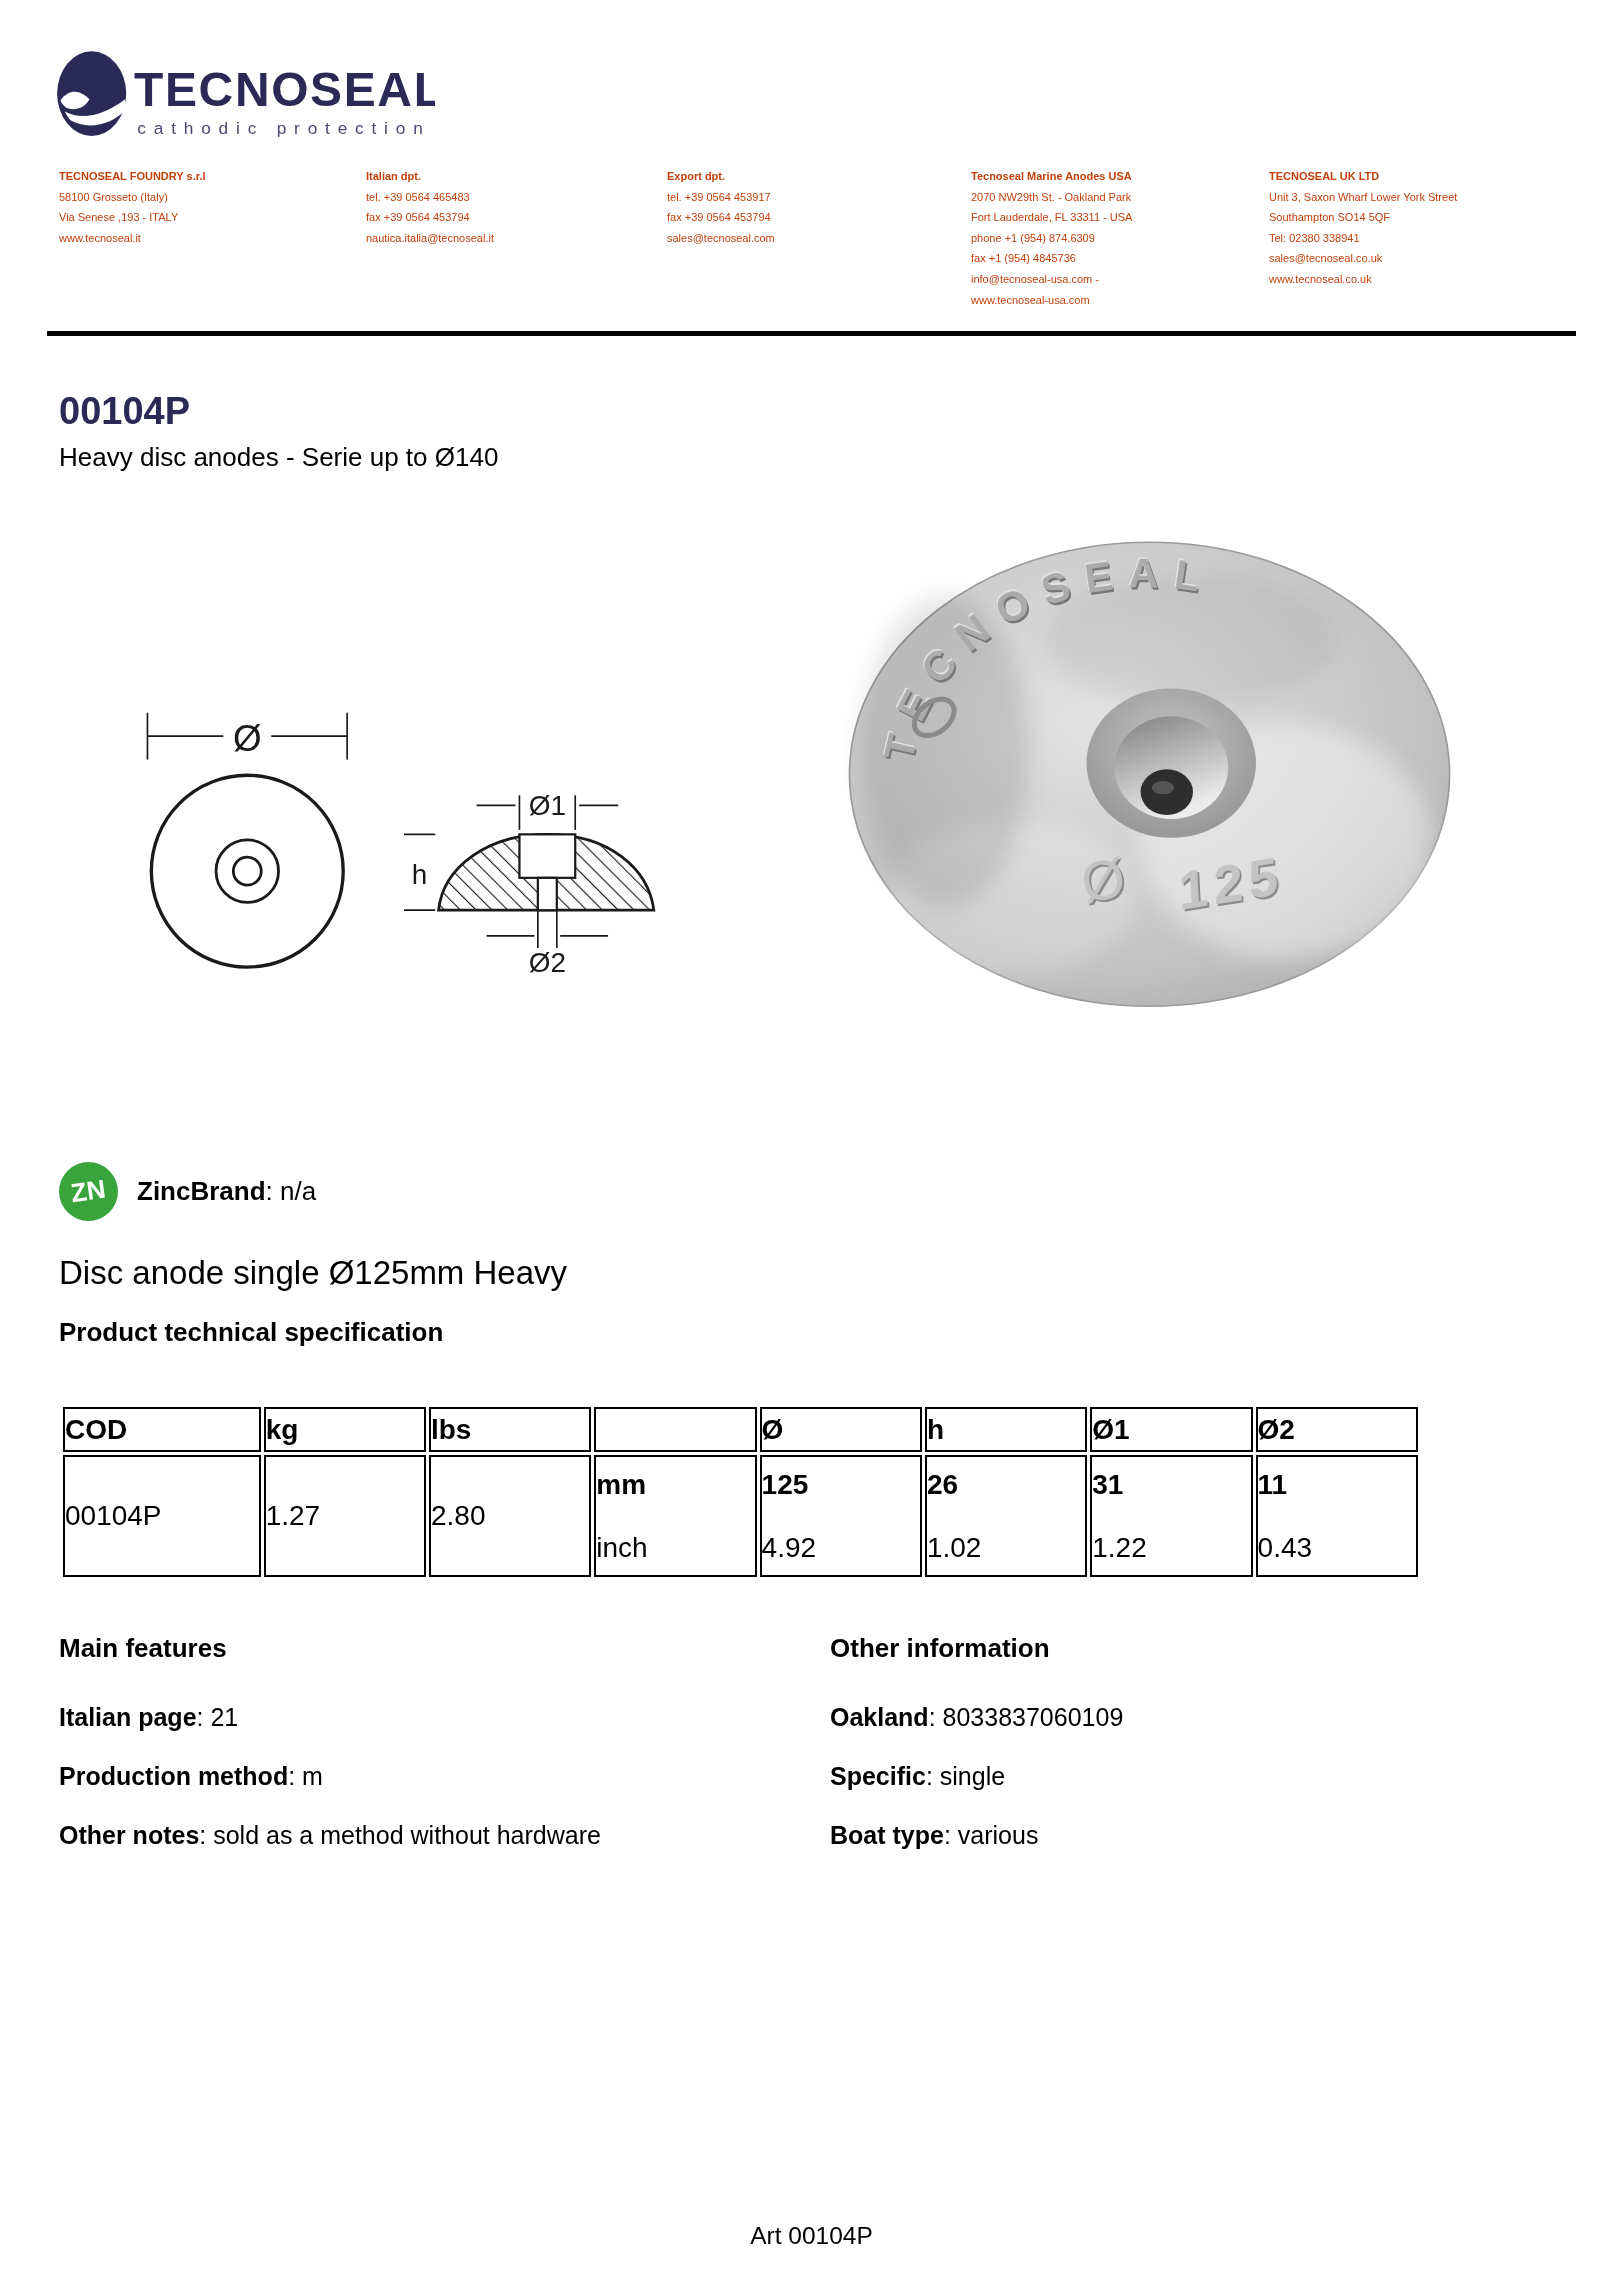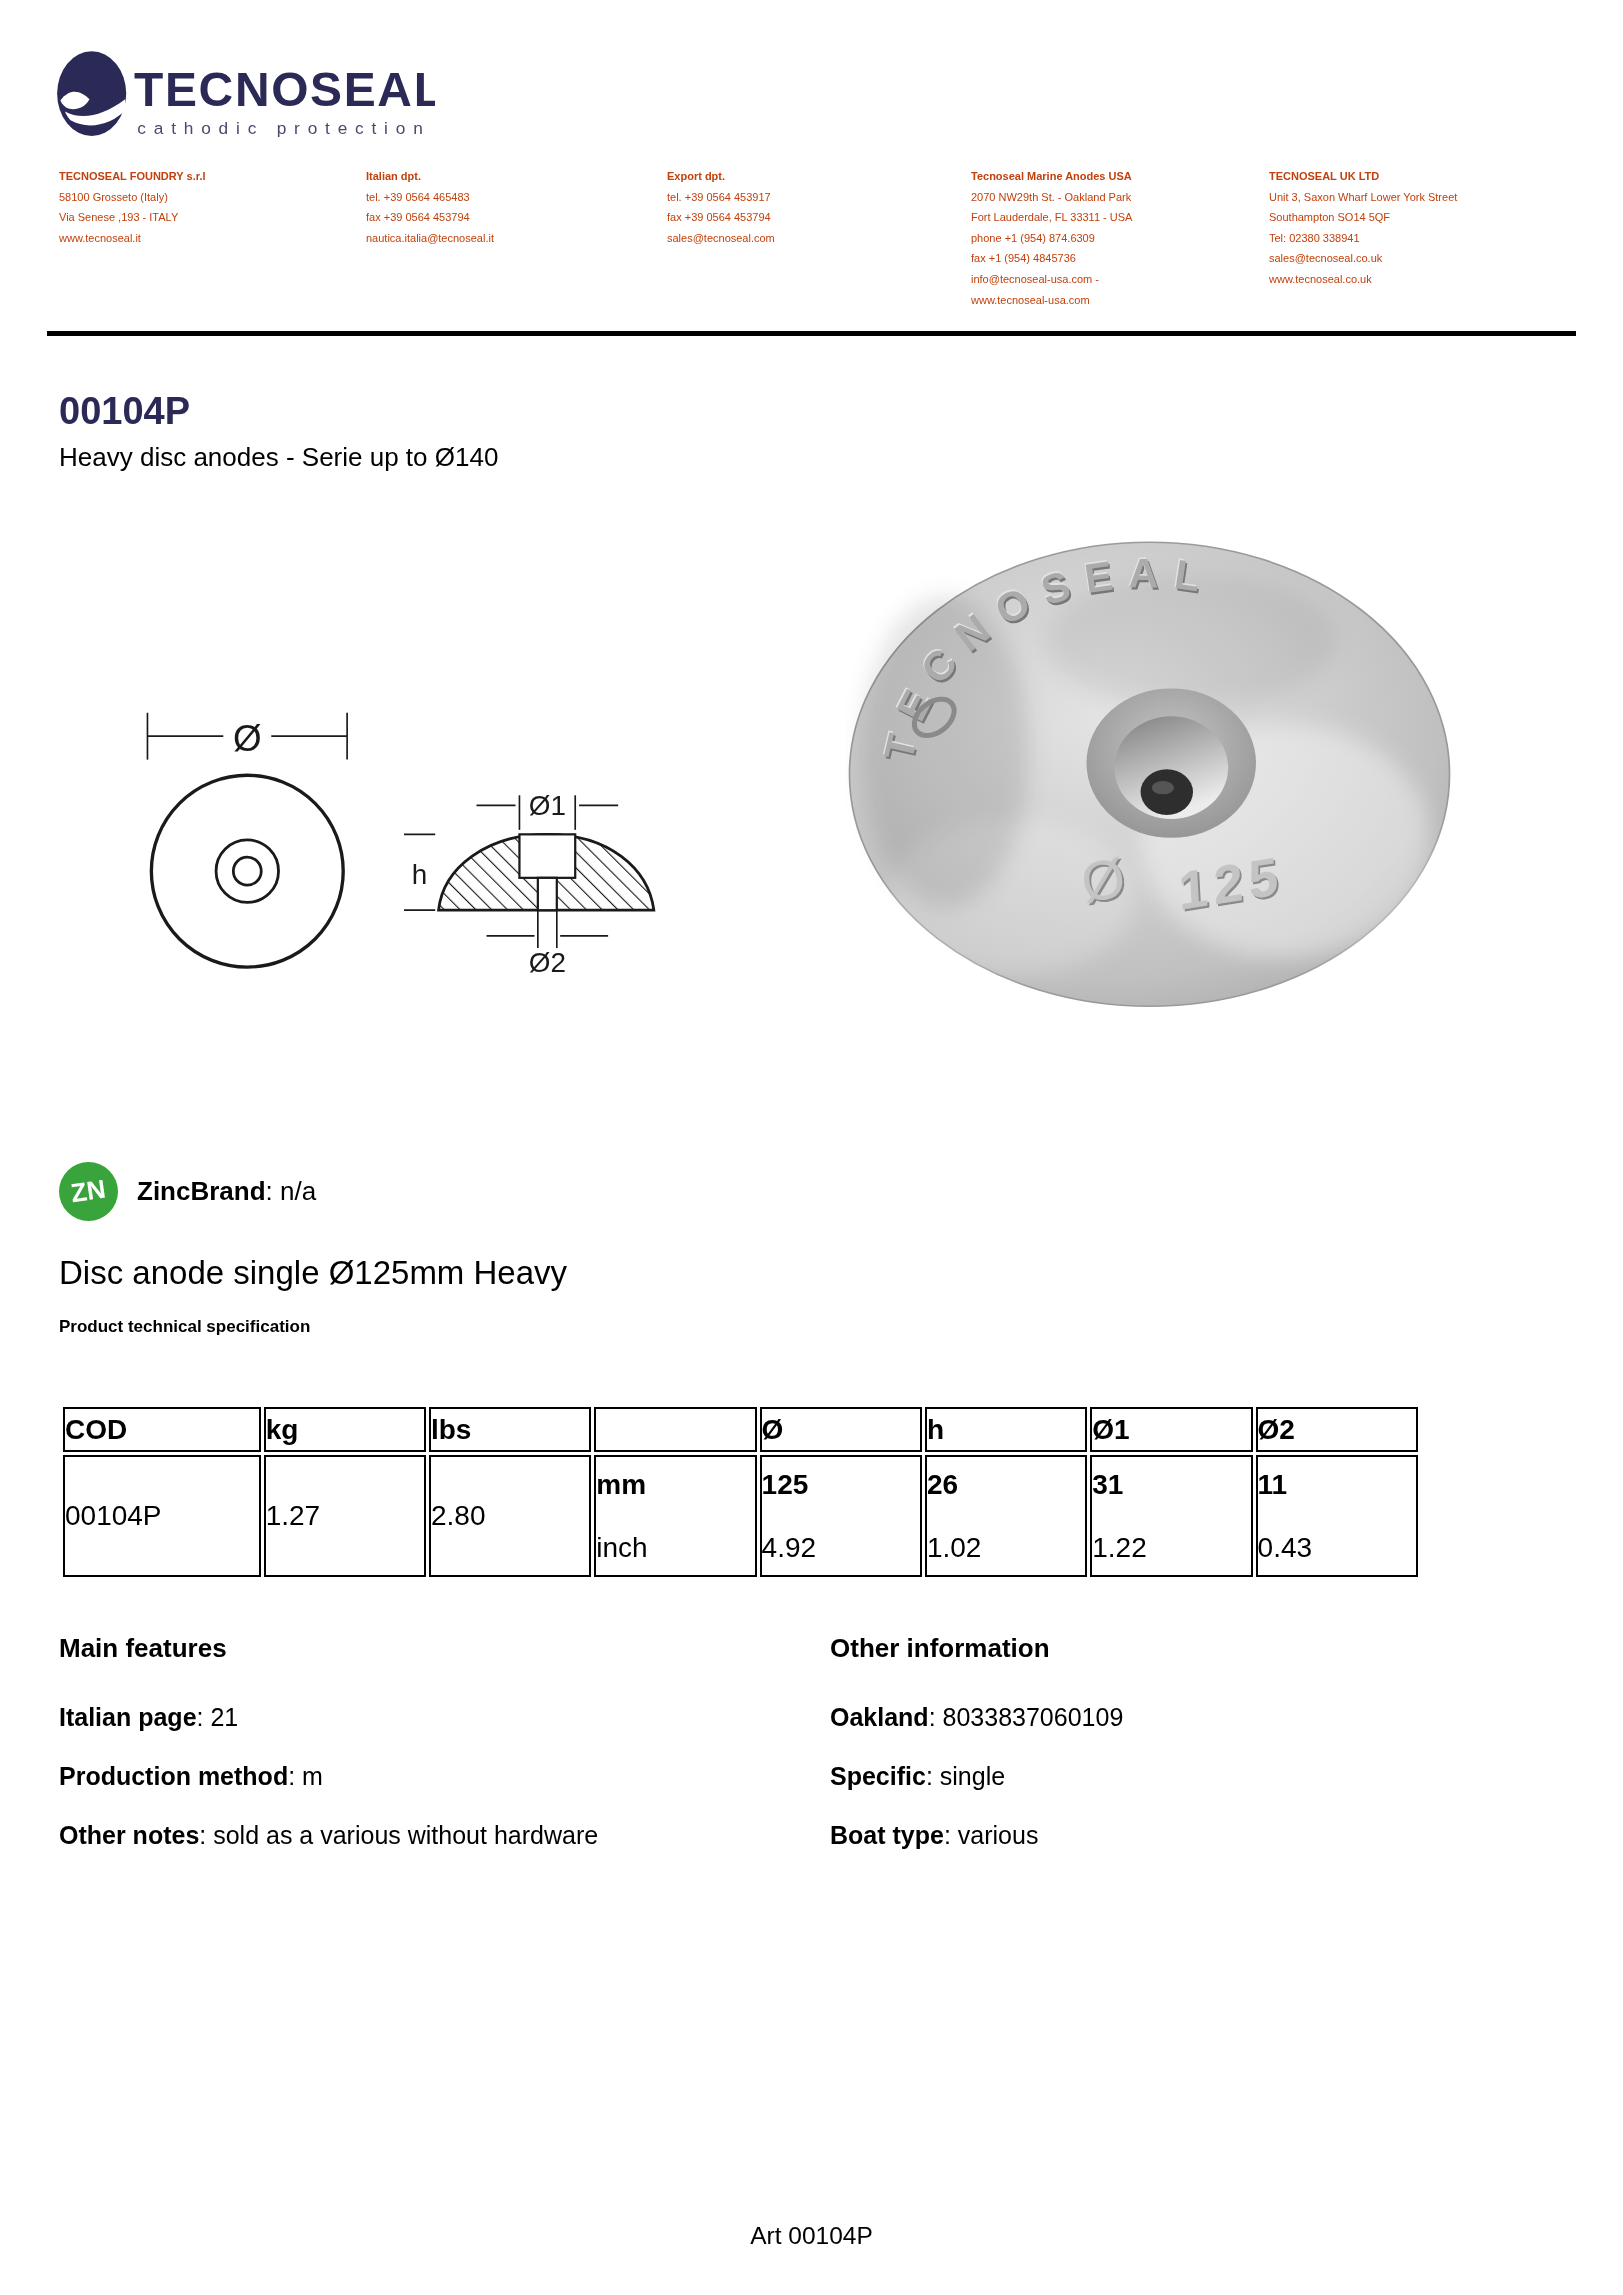--- a/index.html
+++ b/index.html
@@ -22,21 +22,21 @@
   .photo{position:absolute;left:845px;top:540px;}
   
   .zn-row{position:absolute;left:59px;top:1161px;display:flex;align-items:center;height:60px;}
   .zn-badge{width:59px;height:59px;border-radius:50%;background:#3aa43c;display:flex;
             align-items:center;justify-content:center;}
   .zn-badge span{color:#fff;font-weight:bold;font-size:26px;transform:rotate(-8deg);}
   .zn-material{font-size:26px;font-weight:bold;margin-left:19px;}
   .zn-brand{font-size:26px;}
   .zn-brand b{font-weight:bold;}
   .prod-desc{position:absolute;left:59px;top:1254px;font-size:33px;}
-  .spec-heading{position:absolute;left:59px;top:1317px;font-size:17px;font-weight:bold;}
+  .spec-heading{position:absolute;left:59px;top:1317px;font-size:26px;font-weight:bold;}
   
   .spec-table{position:absolute;left:60px;top:1404px;width:1361px;
               border-collapse:separate;border-spacing:3.3px;table-layout:fixed;}
   .spec-table td,.spec-table th{border:2.2px solid #000;background:#fff;text-align:left;
               font-size:28px;padding:0;}
   .spec-table th{font-weight:bold;height:41px;}
   .spec-table td{height:118px;vertical-align:middle;}
   .stack{display:flex;flex-direction:column;justify-content:space-between;height:95px;padding:7.8px 0;}
   .stack .top{font-weight:bold;}
   .stack .bot{font-weight:normal;}
@@ -291,21 +291,21 @@
           </div>
         </td>
       </tr>
     </tbody>
   </table>
 
   <div class="feat feat-left">
     <h3>Main features</h3>
     <div class="kv"><b>Italian page</b><span>: 21</span></div>
     <div class="kv"><b>Production method</b><span>: m</span></div>
-    <div class="kv"><b>Other notes</b><span>: sold as a various without hardware</span></div>
+    <div class="kv"><b>Other notes</b><span>: sold as a method without hardware</span></div>
   </div>
 
   <div class="feat feat-right">
     <h3>Other information</h3>
     <div class="kv"><b>Oakland</b><span>: 8033837060109</span></div>
     <div class="kv"><b>Specific</b><span>: single</span></div>
     <div class="kv"><b>Boat type</b><span>: various</span></div>
   </div>
 
   <div class="footer">Art 00104P</div>

